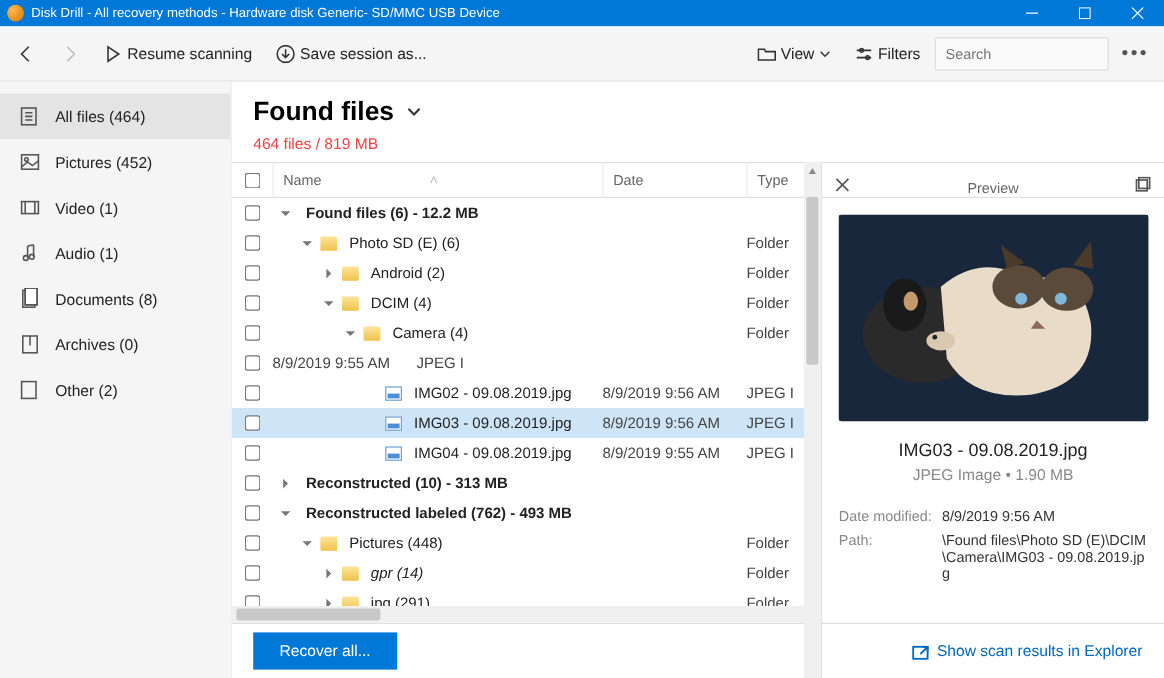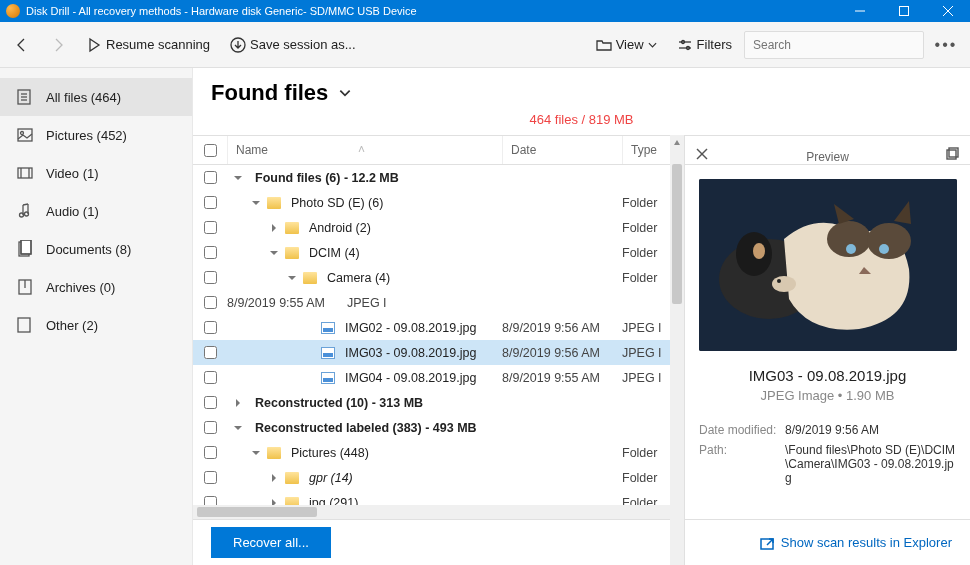--- a/index.html
+++ b/index.html
@@ -12,35 +12,35 @@
 .winbtn { width: 44px; height: 22px; display: flex; align-items: center; justify-content: center; cursor: pointer; }
 .winbtn svg { width: 10px; height: 10px; stroke: #fff; stroke-width: 1; fill: none; }
 
 
 .toolbar { background: #f5f5f5; height: 46px; display: flex; align-items: center; border-bottom: 1px solid #e0e0e0; padding: 0 6px; gap: 4px; }
 .tbtn { height: 36px; display: flex; align-items: center; justify-content: center; padding: 0 8px; cursor: pointer; border-radius: 2px; }
 .tbtn svg { width: 16px; height: 16px; stroke: #333; fill: none; stroke-width: 1.3; }
 .tbtn.disabled svg { stroke: #bbb; }
 .tlabel { font-size: 13px; color: #222; margin-left: 4px; }
 .spacer { flex: 1; }
-.searchbox { width: 180px; height: 28px; border: 1px solid #ddd; background: #fafafa; font-size: 12px; padding: 0 8px; color: #888; border-radius: 2px; }
+.searchbox { width: 145px; height: 28px; border: 1px solid #ddd; background: #fafafa; font-size: 12px; padding: 0 8px; color: #888; border-radius: 2px; }
 .tmore { width: 36px; text-align: center; color: #555; letter-spacing: 2px; cursor: pointer; }
 
 
 .main { display: flex; height: calc(565px - 22px - 46px); }
 
 
 .sidebar { width: 192px; background: #f5f5f5; padding-top: 10px; }
 .side-item { display: flex; align-items: center; height: 38px; padding: 0 16px; font-size: 13px; color: #222; cursor: pointer; gap: 12px; }
 .side-item.active { background: #e4e4e4; }
 .side-item svg { width: 18px; height: 18px; stroke: #555; fill: none; stroke-width: 1.3; }
 
 
 .content { flex: 1; display: flex; flex-direction: column; border-left: 1px solid #e8e8e8; }
-.content-header { padding: 12px 18px 8px; text-align: center; }
+.content-header { padding: 12px 18px 8px; }
 .ch-title { font-size: 22px; font-weight: 600; display: flex; align-items: center; gap: 10px; }
 .ch-sub { font-size: 13px; color: #ef4444; margin-top: 6px; }
 
 .cols { display: flex; height: 30px; align-items: center; border-bottom: 1px solid #e0e0e0; border-top: 1px solid #e0e0e0; font-size: 12px; color: #666; background: #fff; }
 .col-check { width: 34px; display: flex; justify-content: center; }
 .col-name { flex: 1; padding-left: 4px; }
 .col-date { width: 120px; }
 .col-type { width: 48px; }
 .cols .col-name, .cols .col-date, .cols .col-type { border-left: 1px solid #eee; padding-left: 8px; height: 100%; display: flex; align-items: center; }
 
@@ -395,21 +395,21 @@
               <div class="cb">
                 <input type="checkbox" style="">
               </div>
               <div class="nm">
                 <span class="indent" style="width: 0px;"></span>
                 <span class="disclosure">
                   <svg viewBox="0 0 10 10">
                     <path d="M1 3 L5 7 L9 3 Z"></path>
                   </svg>
                 </span>
-                <span style="font-weight: 600; margin-left: 6px;">Reconstructed labeled (383) - 493 MB</span>
+                <span style="font-weight: 600; margin-left: 6px;">Reconstructed labeled (762) - 493 MB</span>
               </div>
               <div class="dt"></div>
               <div class="ty"></div>
             </div>
             <div class="row">
               <div class="cb">
                 <input type="checkbox" style="">
               </div>
               <div class="nm">
                 <span class="indent" style="width: 18px;"></span>

